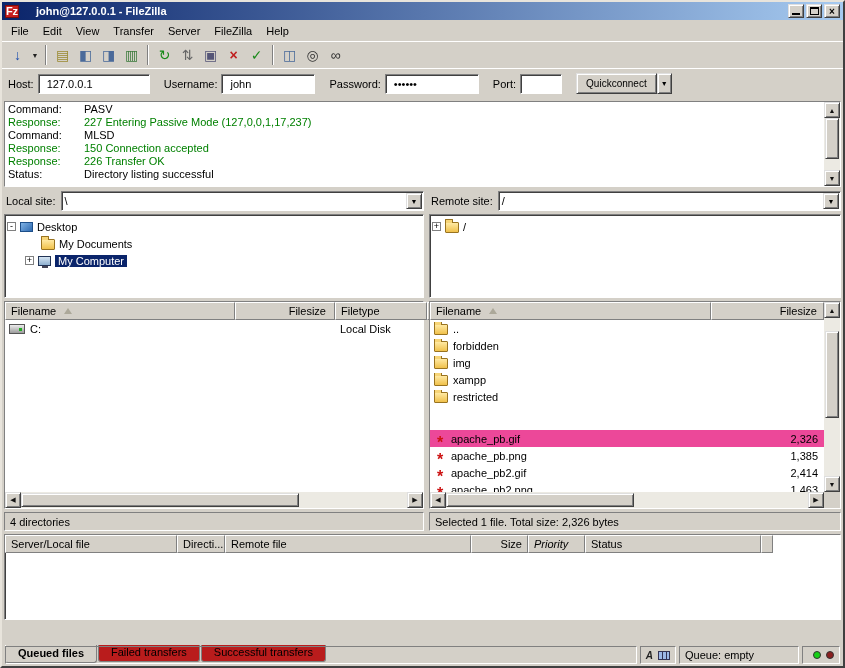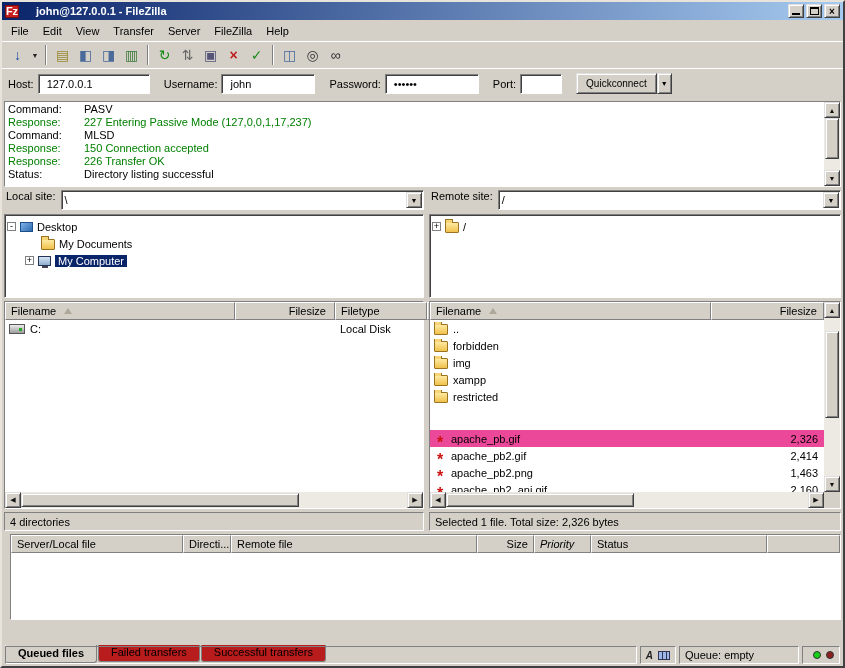--- a/index.html
+++ b/index.html
@@ -71,21 +71,21 @@
   .htrack { flex:1; position:relative; }
   .hthumb { position:absolute; top:0; height:14px; margin:1px 0; }
   .corner { width:16px; height:16px; background:#d4d0c8; }
 
   
   .panes { flex:1; display:flex; margin:3px 2px 0 2px; min-height:0; }
   .pane { display:flex; flex-direction:column; min-width:0; }
   .pane-local { flex:0 0 420px; }
   .splitter { flex:0 0 5px; }
   .pane-remote { flex:1; }
-  .sitebar { height:22px; flex:0 0 22px; display:flex; align-items:flex-start; }
+  .sitebar { height:22px; flex:0 0 22px; display:flex; align-items:center; }
   .sitebar label { margin:0 5px 0 2px; white-space:nowrap; }
   .combo { flex:1; height:20px; background:#fff; border:1px solid; border-color:#808080 #ffffff #ffffff #808080;
            box-shadow: inset 1px 1px 0 #404040; display:flex; align-items:center; padding-left:3px; }
   .combo-val { flex:1; display:flex; align-items:center; gap:4px; }
   .combo-btn { width:16px; height:16px; margin:1px; display:flex; align-items:center; justify-content:center; font-size:7px; }
 
   .tree { flex:0 0 84px; margin-top:2px; background:#fff; border:1px solid; border-color:#808080 #ffffff #ffffff #808080;
           box-shadow: inset 1px 1px 0 #404040; padding:3px 2px; overflow:hidden; }
   .trow { height:17px; display:flex; align-items:center; gap:4px; white-space:nowrap; }
   .expand { width:9px; height:9px; flex:0 0 9px; border:1px solid #808080; background:#fff; font-size:9px;
@@ -126,22 +126,22 @@
               background:linear-gradient(#d5e4f2,#8fb0d0); position:relative; }
   .i-computer::after { content:""; position:absolute; left:3px; bottom:-3px; width:6px; height:2px; background:#445; }
   .i-drive { width:16px; height:10px; flex:0 0 16px; background:linear-gradient(#ececec,#9c9c9c);
               border:1px solid #555; position:relative; }
   .i-drive::after { content:""; position:absolute; right:2px; top:3px; width:3px; height:3px; background:#2a2; }
   .i-star { width:12px; flex:0 0 12px; color:#cc1111; font-size:16px; font-weight:bold; line-height:8px;
             transform:translateY(4px); text-align:center; }
   .i-star::before { content:"*"; }
 
   
-  .queuewrap { flex:0 0 86px; margin:3px 2px 0 8px; border:1px solid; border-color:#808080 #ffffff #ffffff #808080;
-               box-shadow: inset 1px 1px 0 #404040; background:#fff; display:flex; flex-direction:column; }
+  .queuewrap { flex:0 0 86px; margin:3px 2px 0 2px; border:1px solid; border-color:#808080 #ffffff #ffffff #808080;
+               box-shadow: inset 1px 1px 0 #404040; background:#fff; display:flex; flex-direction:row; }
   .q-c1 { width:172px; flex:0 0 172px; }
   .q-c2 { width:48px;  flex:0 0 48px; }
   .q-c3 { width:246px; flex:0 0 246px; }
   .q-c4 { width:57px;  flex:0 0 57px; }
   .q-c5 { width:57px;  flex:0 0 57px;font-style:italic; }
   .q-c6 { width:176px; flex:0 0 176px; }
   .q-body { flex:1; background:#fff; }
 
   
   .tabsrow { height:20px; flex:0 0 20px; display:flex; padding-left:3px; align-items:flex-start; }
@@ -393,20 +393,27 @@
             <div class="lrow rsel">
               <span class="cname r-name">
                   <span class="i-star"></span>
                   <span>apache_pb.gif</span>
                 </span>
               <span class="csize r-size">2,326</span>
             </div>
             <div class="lrow">
               <span class="cname r-name">
                   <span class="i-star"></span>
+                  <span>apache_pb.png</span>
+                </span>
+              <span class="csize r-size">1,385</span>
+            </div>
+            <div class="lrow">
+              <span class="cname r-name">
+                  <span class="i-star"></span>
                   <span>apache_pb2.gif</span>
                 </span>
               <span class="csize r-size">2,414</span>
             </div>
             <div class="lrow">
               <span class="cname r-name">
                   <span class="i-star"></span>
                   <span>apache_pb2.png</span>
                 </span>
               <span class="csize r-size">1,463</span>

